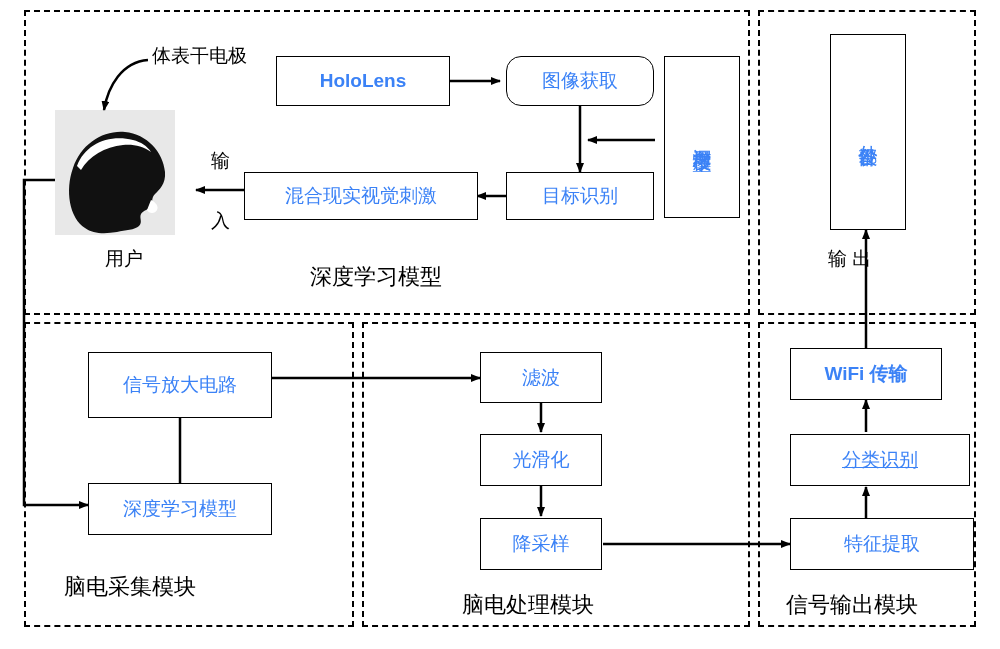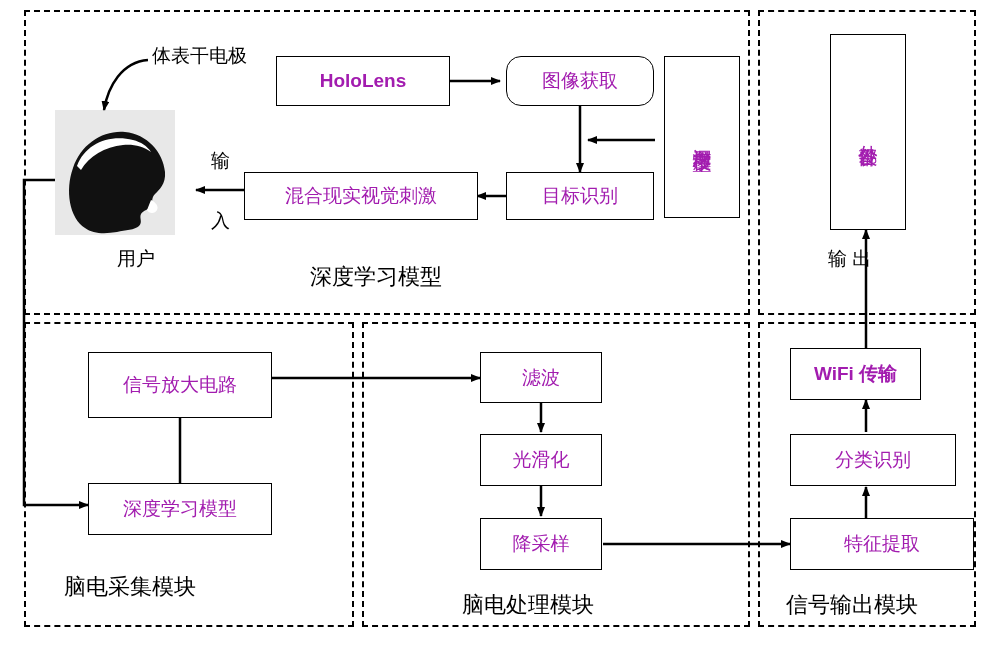--- a/index.html
+++ b/index.html
@@ -25,21 +25,21 @@
   .box {
     position: absolute;
     border: 1.5px solid #000;
     background: #ffffff;
     box-sizing: border-box;
     display: flex;
     align-items: center;
     justify-content: center;
     text-align: center;
     font-size: 19px;
-    color: #a21caf;
+    color: #3b82f6;
     line-height: 1.15;
   }
   .box.bold {
     font-weight: bold;
   }
   .box.vertical {
     writing-mode: vertical-rl;
     text-orientation: upright;
     letter-spacing: 1px;
   }
@@ -130,21 +130,21 @@
 
   <div class="box vertical" style="left:664px; top:56px; width:76px; height:162px; font-size:19px;">深度学习模型</div>
 
   <div class="box" style="left:244px; top:172px; width:234px; height:48px;">混合现实视觉刺激</div>
 
   <div class="box" style="left:506px; top:172px; width:148px; height:48px;">目标识别</div>
 
   <div class="label" style="left:211px; top:148px;">输</div>
   <div class="label" style="left:211px; top:208px;">入</div>
 
-  <div class="label" style="left:117px; top:246px;">用户</div>
+  <div class="label" style="left:105px; top:246px;">用户</div>
 
   <div class="label module-title" style="left:310px; top:262px;">深度学习模型</div>
 
   <div class="box vertical" style="left:830px; top:34px; width:76px; height:196px;">外部设备</div>
 
   <div class="label" style="left:828px; top:246px;">输  出</div>
 
   <div class="box" style="left:88px; top:352px; width:184px; height:66px;">信号放大电路</div>
 
   <div class="box" style="left:88px; top:483px; width:184px; height:52px;">深度学习模型</div>
@@ -154,19 +154,19 @@
   <div class="box" style="left:480px; top:352px; width:122px; height:51px;">滤波</div>
 
   <div class="box" style="left:480px; top:434px; width:122px; height:52px;">光滑化</div>
 
   <div class="box" style="left:480px; top:518px; width:122px; height:52px;font-family:Liberation Serif, serif;">降采样</div>
 
   <div class="label module-title" style="left:462px; top:590px;">脑电处理模块</div>
 
   <div class="box" style="left:790px; top:518px; width:184px; height:52px;">特征提取</div>
 
-  <div class="box" style="left:790px; top:434px; width:166px; height:52px;">分类识别</div>
+  <div class="box" style="left:790px; top:434px; width:180px; height:52px;text-decoration:underline;">分类识别</div>
 
-  <div class="box bold" style="left:790px; top:348px; width:131px; height:52px;">WiFi 传输</div>
+  <div class="box bold" style="left:790px; top:348px; width:152px; height:52px;">WiFi 传输</div>
 
   <div class="label module-title" style="left:786px; top:590px;">信号输出模块</div>
 
 </div>
 
 </body></html>

